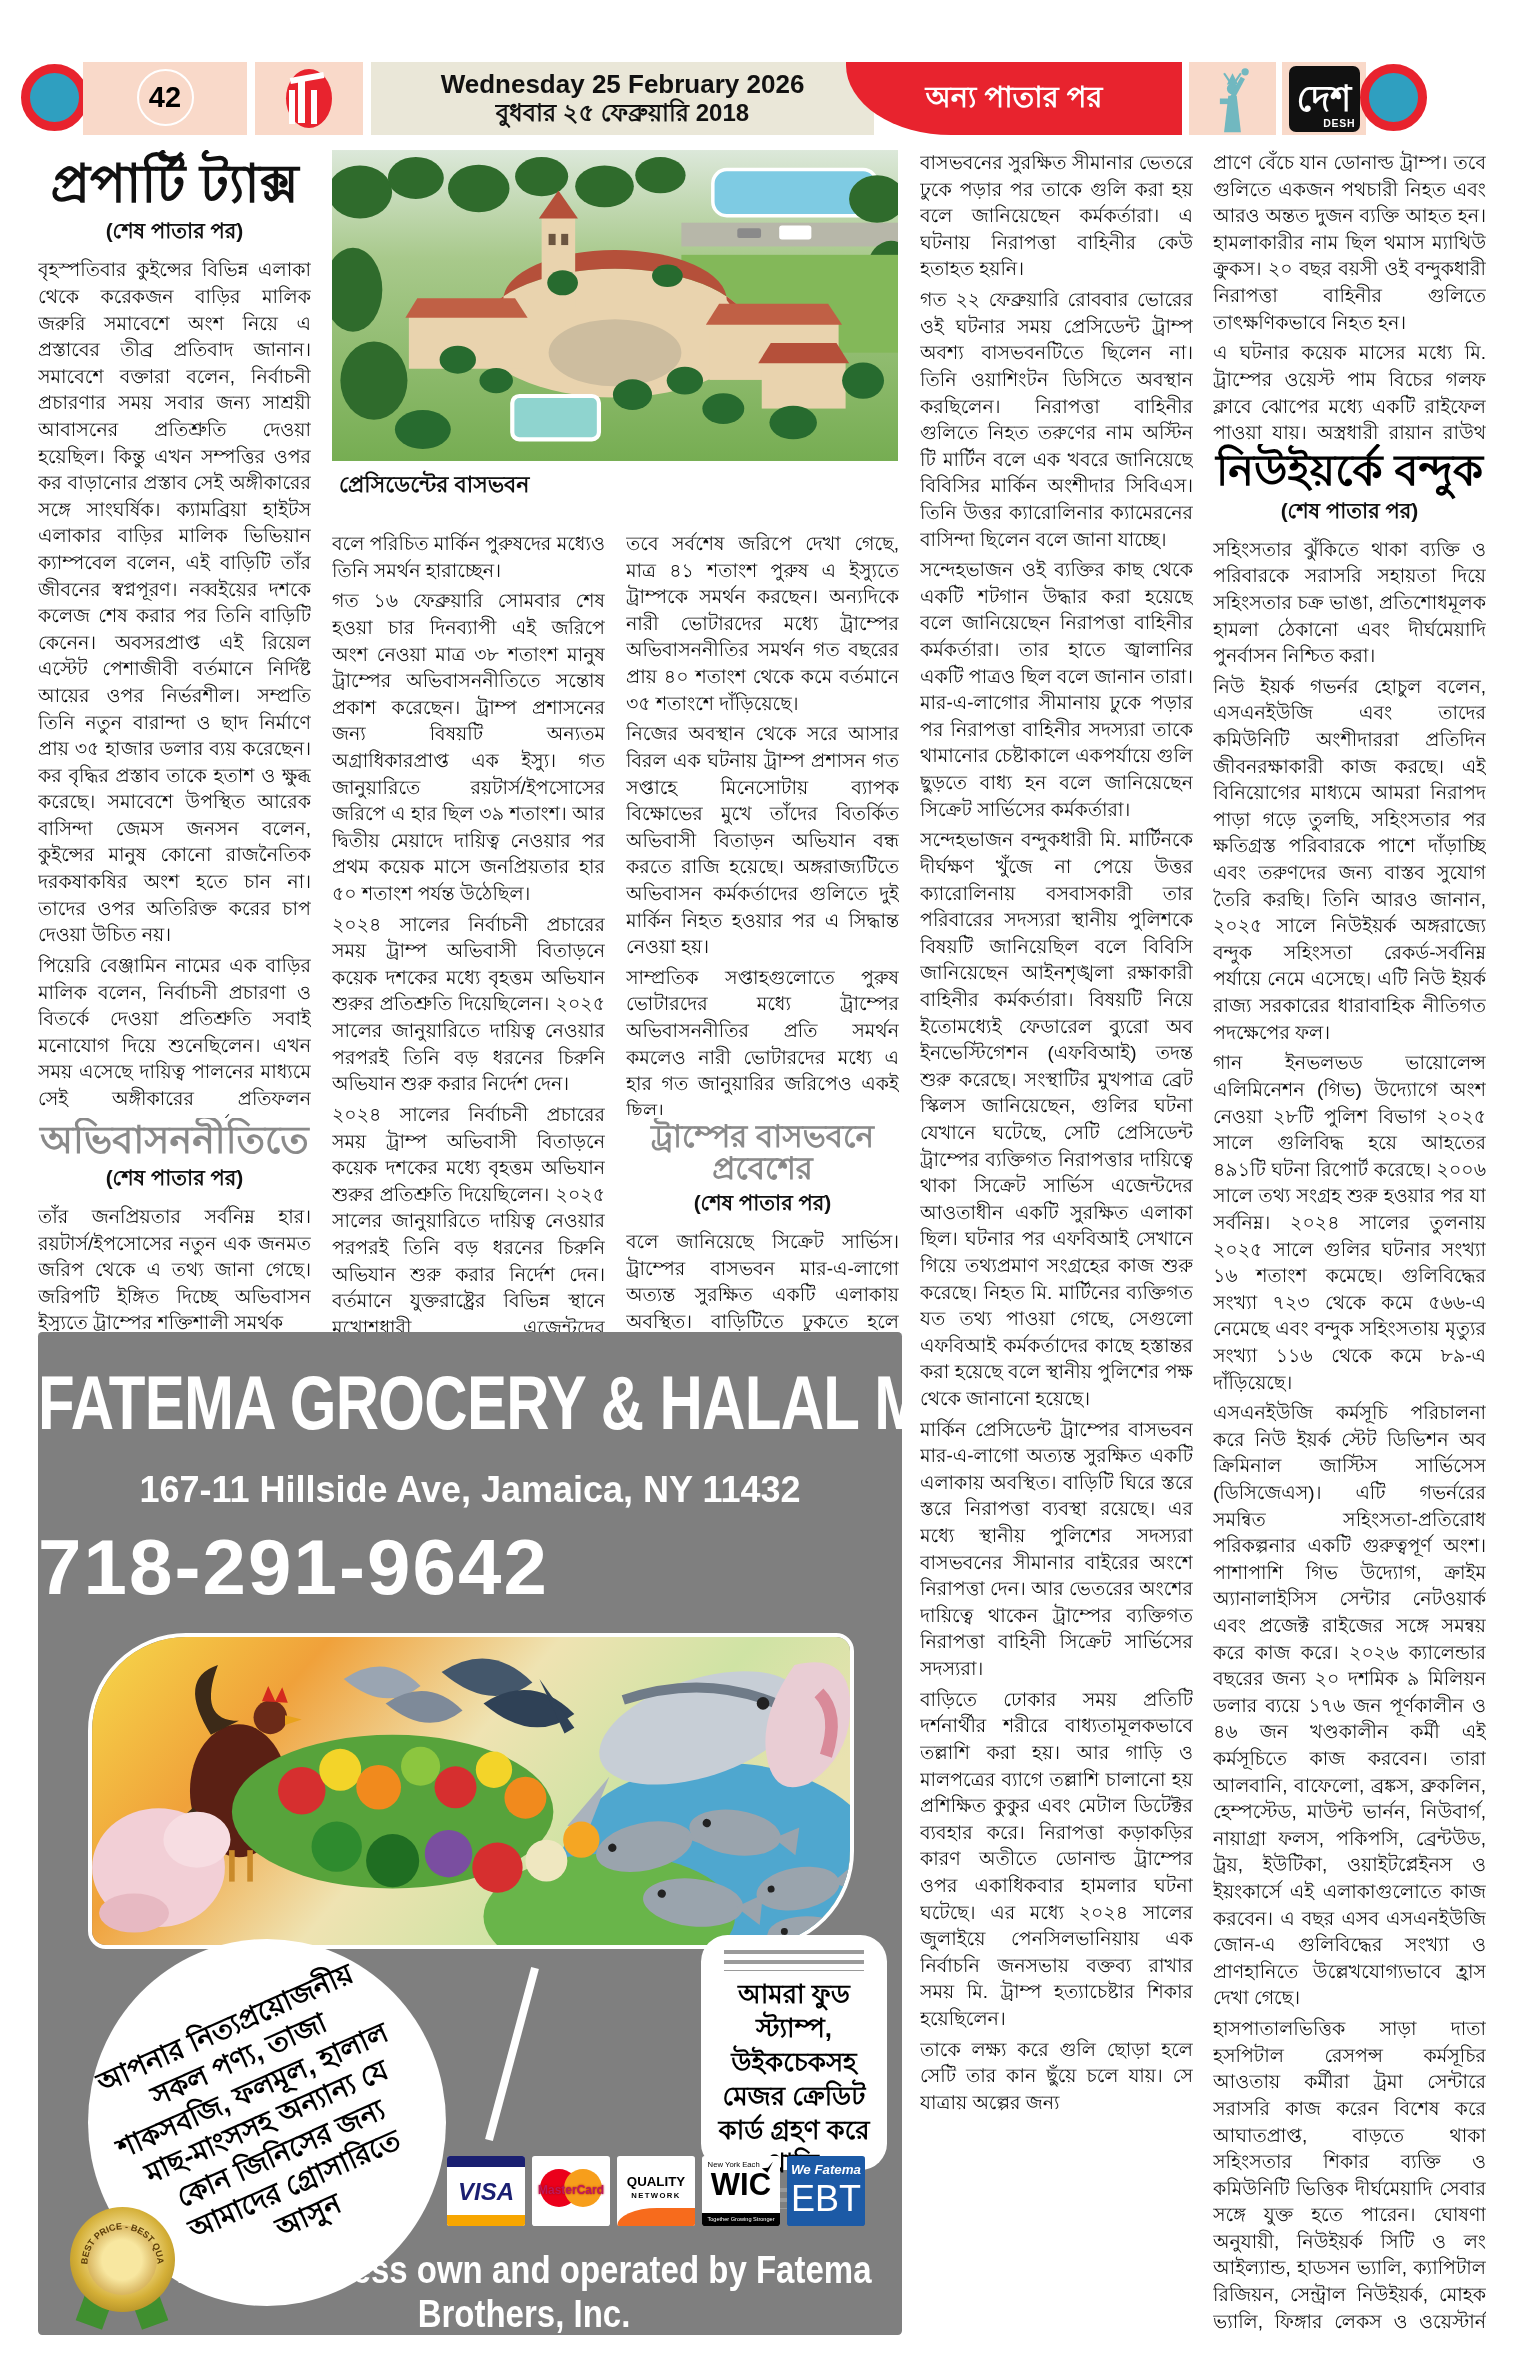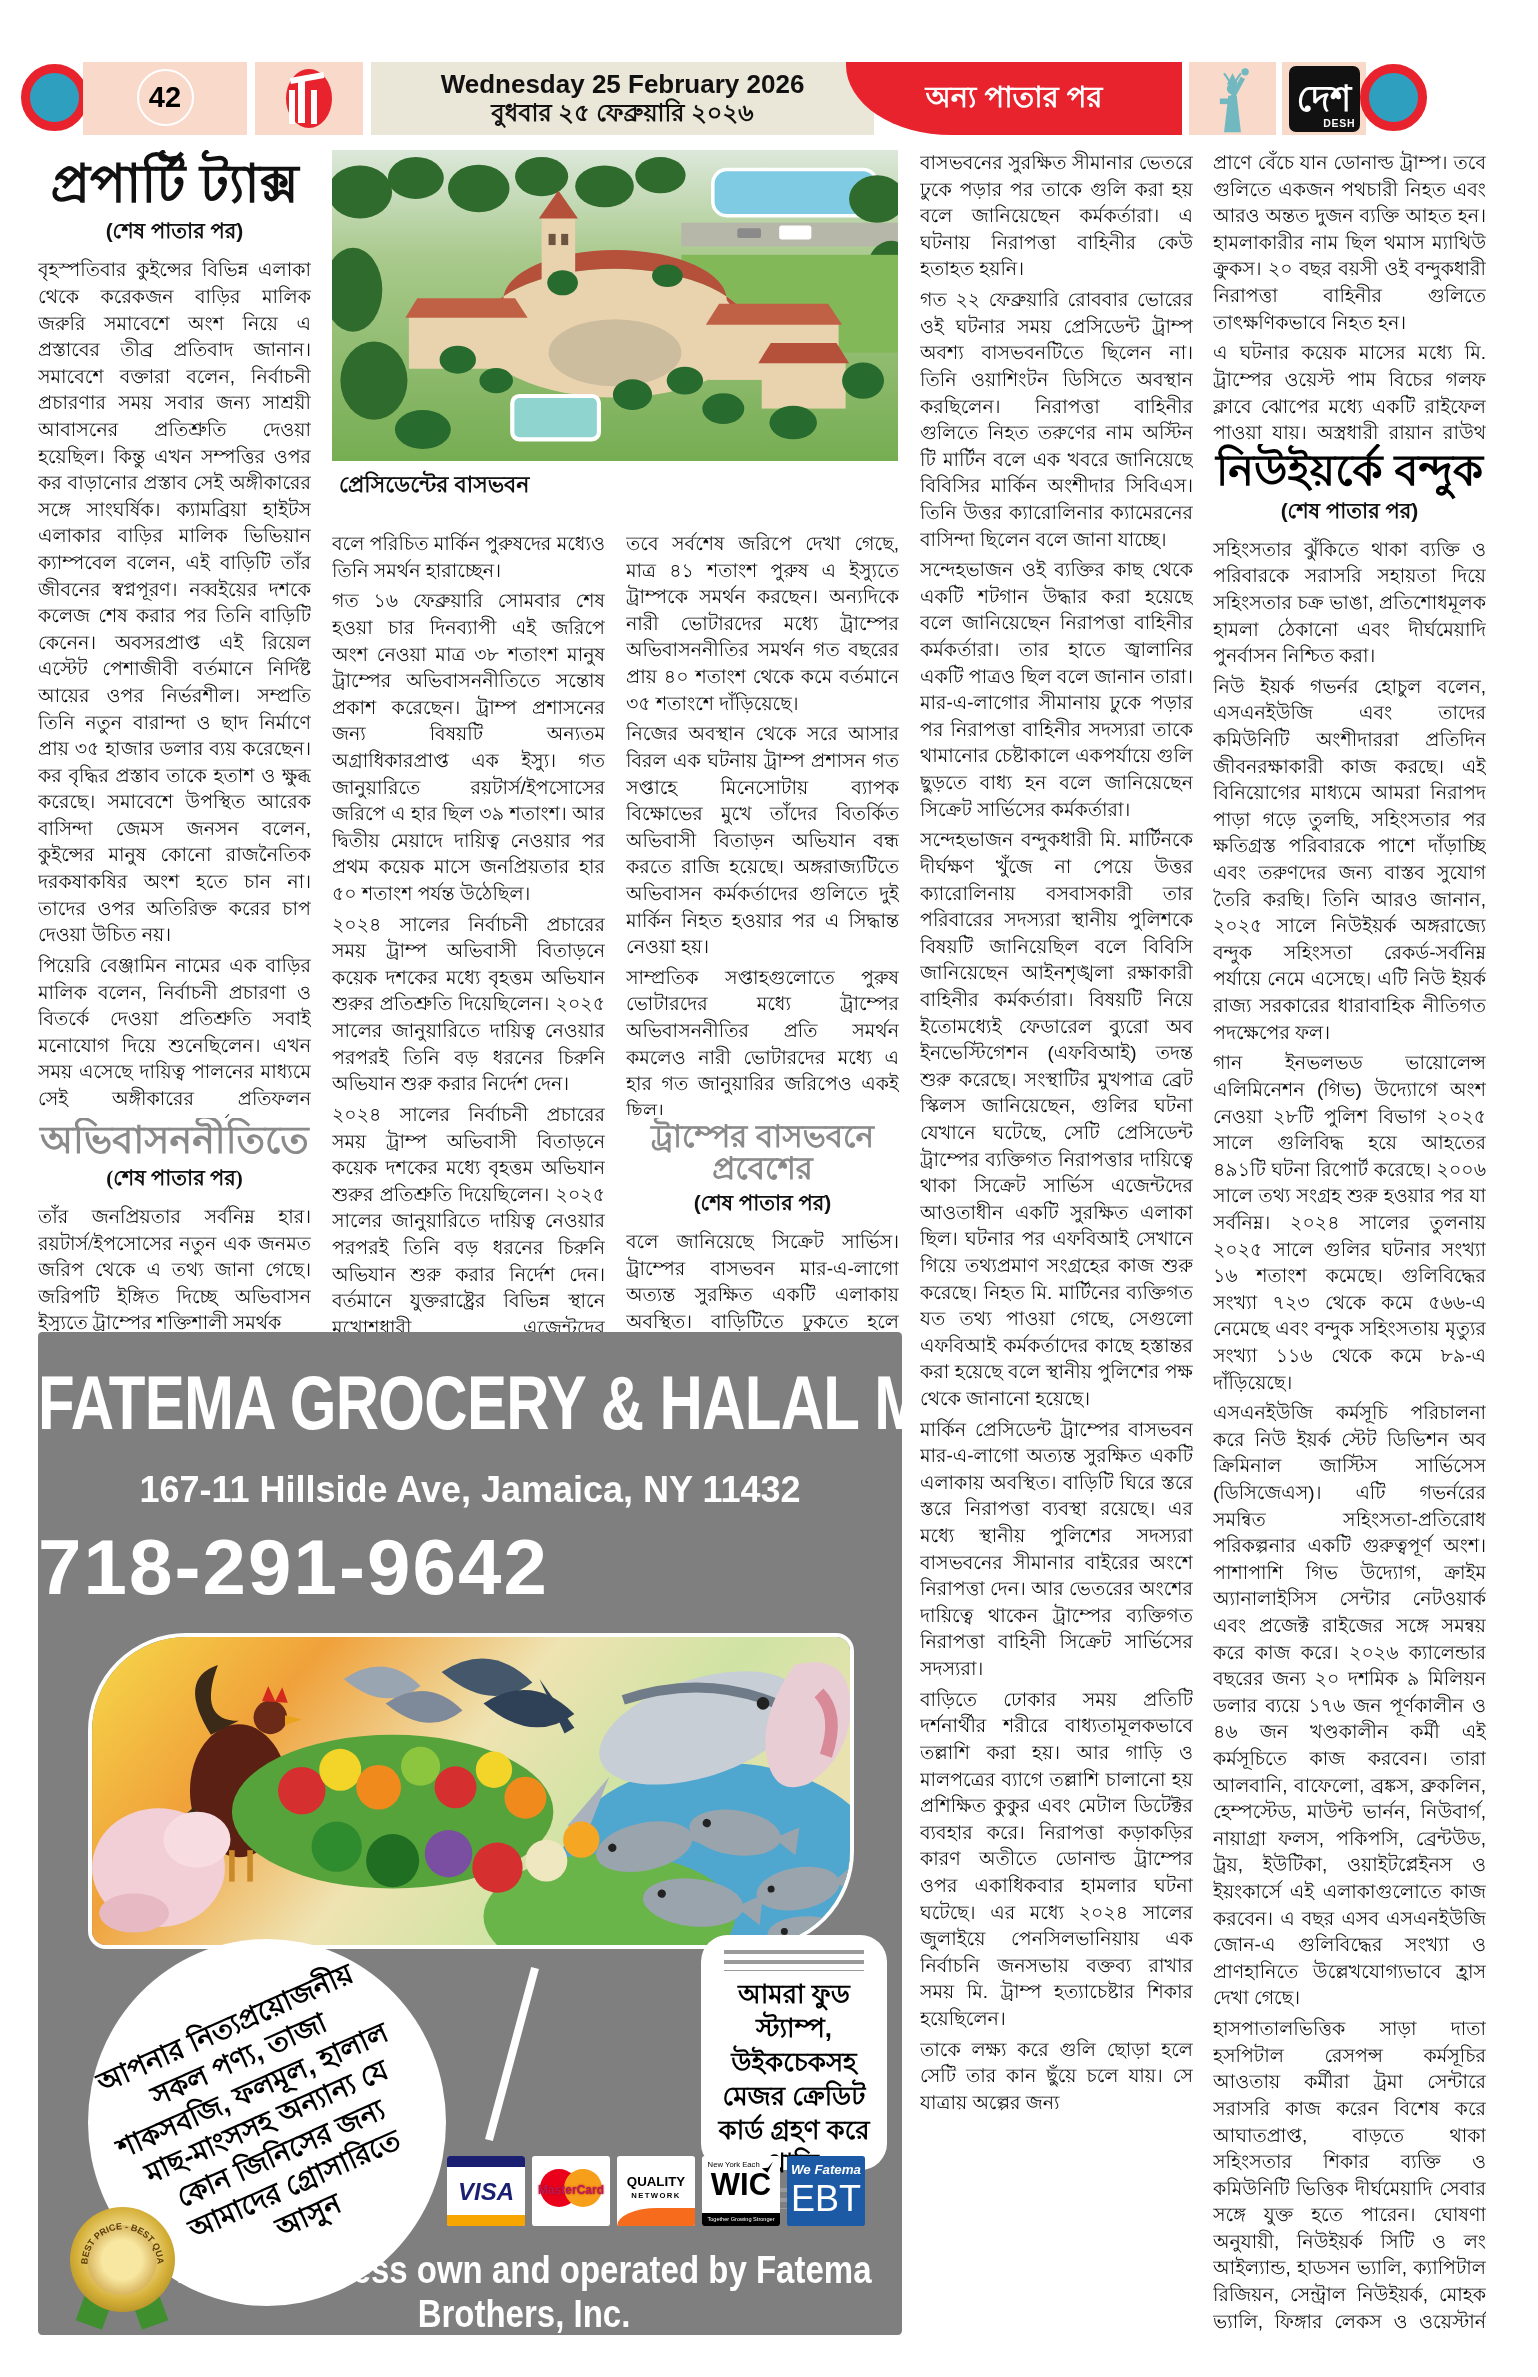--- a/index.html
+++ b/index.html
@@ -98,21 +98,21 @@
     <div class="minar-oval"></div>
     <div class="minar-bar" style="left:43px;top:18px;width:7px;height:43px;"></div>
     <div class="minar-bar" style="left:34px;top:28px;width:5.6px;height:34px;"></div>
     <div class="minar-bar" style="left:56px;top:28px;width:5.6px;height:34px;"></div>
     <div class="minar-bar" style="left:35px;top:12.6px;width:34px;height:5.6px;transform:rotate(-10deg);"></div>
   </div>
 </div>
 
 <div class="abs date-box" style="left:371px;top:62px;width:503px;">
   <div class="date-en">Wednesday 25 February 2026</div>
-  <div class="date-bn">বুধবার ২৫ ফেব্রুয়ারি ২০২৬</div>
+  <div class="date-bn">বুধবার ২৫ ফেব্রুয়ারি 2018</div>
 </div>
 
 <div class="abs red-band" style="left:846px;top:62px;width:336px;">
   <span>অন্য পাতার পর</span>
 </div>
 
 <div class="abs hdr-box" style="left:1189px;top:62px;width:87px;">
   <svg width="87" height="73" viewBox="0 0 62 52">
     <g fill="#71b8c0">
       <polygon points="25,50 37,50 34,24 28,24"></polygon>
@@ -196,21 +196,21 @@
 <div class="abs caption" style="left:339px;top:467px;">প্রেসিডেন্টের বাসভবন</div>
 
 <div class="col" style="left:38px;top:150px;height:1182px;">
   <div class="sec" style="top:0;height:968px;">
     <div class="headline1">প্রপার্টি ট্যাক্স</div>
     <div class="cont">(শেষ পাতার পর)</div>
     <p>বৃহস্পতিবার কুইন্সের বিভিন্ন এলাকা থেকে করেকজন বাড়ির মালিক জরুরি সমাবেশে অংশ নিয়ে এ প্রস্তাবের তীব্র প্রতিবাদ জানান। সমাবেশে বক্তারা বলেন, নির্বাচনী প্রচারণার সময় সবার জন্য সাশ্রয়ী আবাসনের প্রতিশ্রুতি দেওয়া হয়েছিল। কিন্তু এখন সম্পত্তির ওপর কর বাড়ানোর প্রস্তাব সেই অঙ্গীকারের সঙ্গে সাংঘর্ষিক। ক্যামব্রিয়া হাইটস এলাকার বাড়ির মালিক ভিভিয়ান ক্যাম্পবেল বলেন, এই বাড়িটি তাঁর জীবনের স্বপ্নপূরণ। নব্বইয়ের দশকে কলেজ শেষ করার পর তিনি বাড়িটি কেনেন। অবসরপ্রাপ্ত এই রিয়েল এস্টেট পেশাজীবী বর্তমানে নির্দিষ্ট আয়ের ওপর নির্ভরশীল। সম্প্রতি তিনি নতুন বারান্দা ও ছাদ নির্মাণে প্রায় ৩৫ হাজার ডলার ব্যয় করেছেন। কর বৃদ্ধির প্রস্তাব তাকে হতাশ ও ক্ষুব্ধ করেছে। সমাবেশে উপস্থিত আরেক বাসিন্দা জেমস জনসন বলেন, কুইন্সের মানুষ কোনো রাজনৈতিক দরকষাকষির অংশ হতে চান না। তাদের ওপর অতিরিক্ত করের চাপ দেওয়া উচিত নয়।</p>
     <p>পিয়েরি বেঞ্জামিন নামের এক বাড়ির মালিক বলেন, নির্বাচনী প্রচারণা ও বিতর্কে দেওয়া প্রতিশ্রুতি সবাই মনোযোগ দিয়ে শুনেছিলেন। এখন সময় এসেছে দায়িত্ব পালনের মাধ্যমে সেই অঙ্গীকারের প্রতিফলন দেখানোর। মেয়রের কার্যালয় থেকে জানানো হয়েছে, ৫ দশমিক ৪ বিলিয়ন ডলারের বাজেট ঘাটতি মোকাবিলায় দুটি পথ খোলা রয়েছে। একটি হলো ধনীদের ওপর কর আরোপে গভর্নরকে রাজি করানো, যা এখন পর্যন্ত সম্ভব হয়নি। অন্যটি হলো সম্পত্তি কর আরোপে গভর্নরকে রাজি করানো, যা সম্পত্তি কর বৃদ্ধির হার ৯ শতাংশ পর্যন্ত বৃদ্ধি করবে। মেয়রের ভাষ্য, বিকল্প না থাকায় কর্তৃপক্ষকে নিজেদের নিয়ন্ত্রণাধীন রাজস্ব উৎসই বিবেচনায় নিতে হবে। সিটি কাউন্সিলের স্পিকার জুলি মেনিন বলেছেন, সম্পত্তি কর বৃদ্ধির প্রস্তাব আলোচনার টেবিলে থাকা উচিত নয়।</p>
 
   </div>
-  <div class="sec" style="top:968px;height:213px;font-family:Liberation Serif, serif;">
+  <div class="sec" style="top:968px;height:213px;">
     <div class="headline-gray">অভিবাসননীতিতে</div>
     <div class="cont">(শেষ পাতার পর)</div>
     <p>তাঁর জনপ্রিয়তার সর্বনিম্ন হার। রয়টার্স/ইপসোসের নতুন এক জনমত জরিপ থেকে এ তথ্য জানা গেছে। জরিপটি ইঙ্গিত দিচ্ছে অভিবাসন ইস্যুতে ট্রাম্পের শক্তিশালী সমর্থক</p>
   </div>
 </div>
 
 <div class="col" style="left:332px;top:150px;height:1182px;">
   <div class="sec" style="top:381px;height:801px;">
     <p>বলে পরিচিত মার্কিন পুরুষদের মধ্যেও তিনি সমর্থন হারাচ্ছেন।</p>
     <p>গত ১৬ ফেব্রুয়ারি সোমবার শেষ হওয়া চার দিনব্যাপী এই জরিপে অংশ নেওয়া মাত্র ৩৮ শতাংশ মানুষ ট্রাম্পের অভিবাসননীতিতে সন্তোষ প্রকাশ করেছেন। ট্রাম্প প্রশাসনের জন্য বিষয়টি অন্যতম অগ্রাধিকারপ্রাপ্ত এক ইস্যু। গত জানুয়ারিতে রয়টার্স/ইপসোসের জরিপে এ হার ছিল ৩৯ শতাংশ। আর দ্বিতীয় মেয়াদে দায়িত্ব নেওয়ার পর প্রথম কয়েক মাসে জনপ্রিয়তার হার ৫০ শতাংশ পর্যন্ত উঠেছিল।</p>

